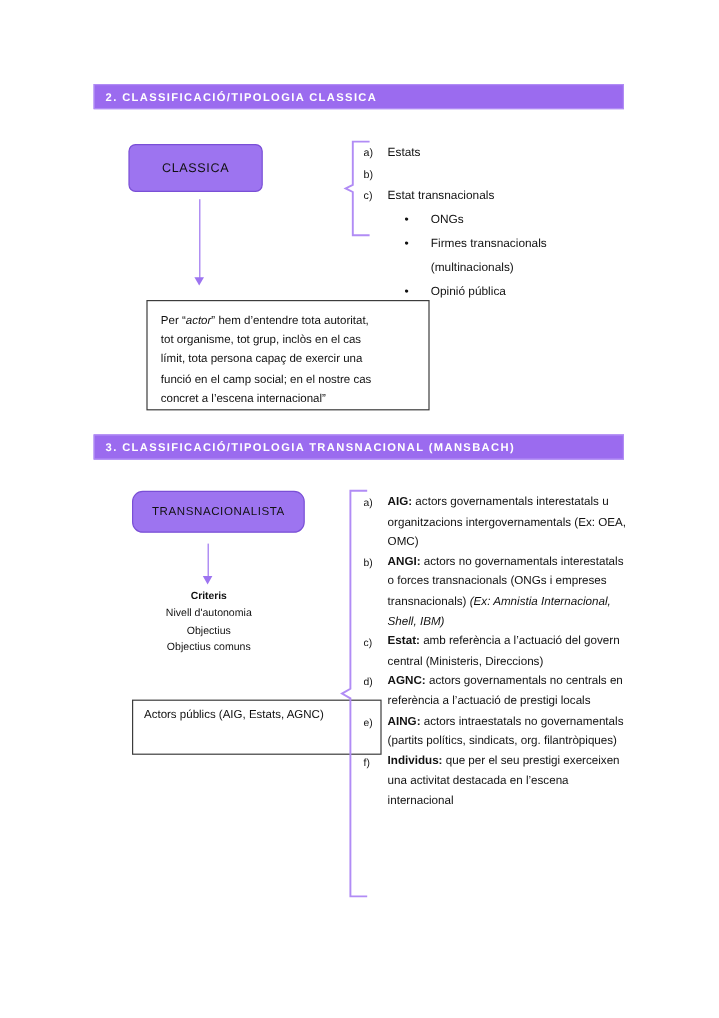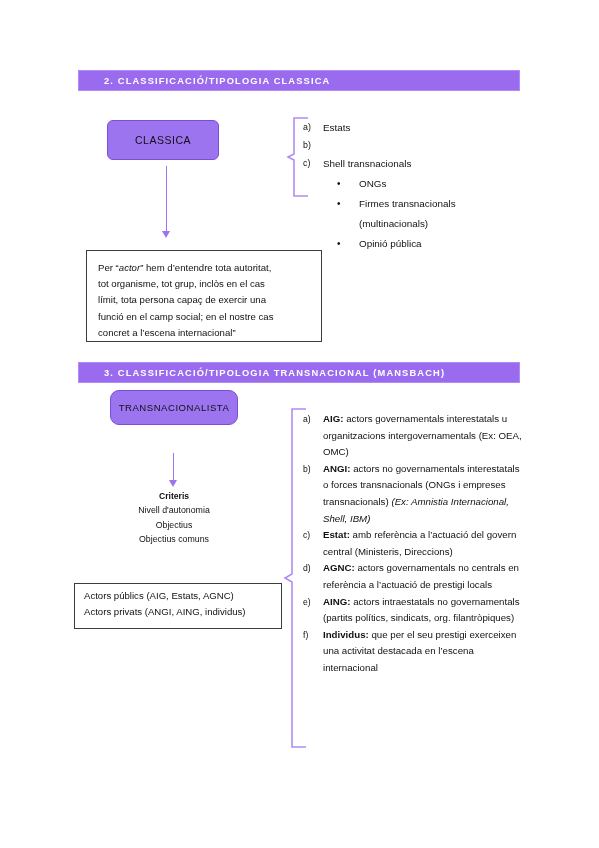--- a/index.html
+++ b/index.html
@@ -31,21 +31,20 @@
     display: flex;
     align-items: center;
     padding-left: 9px;
   }
   .section-bar .bar-text {
     color: #ffffff;
     font-size: 9.3px;
     letter-spacing: 1.15px;
     font-weight: 600;
     white-space: nowrap;
-    margin-left: 16px;
   }
 
   #bar-2 { left: 78px; top: 70px; width: 442px; height: 21px; }
   #bar-3 { left: 78px; top: 362px; width: 442px; height: 21px; }
 
   
   .node {
     position: absolute;
     background: #9d74f0;
     border: 1.4px solid #7a4fd6;
@@ -55,21 +54,21 @@
     justify-content: center;
     box-sizing: border-box;
   }
   .node .node-text {
     font-size: 10.5px;
     color: #111111;
     letter-spacing: 0.5px;
     white-space: nowrap;
   }
   #node-classica { left: 107px; top: 120px; width: 112px; height: 40px; }
-  #node-transnacionalista { left: 110px; top: 390px; width: 128px; height: 35px; border-radius: 9px;}
+  #node-transnacionalista { left: 110px; top: 409px; width: 144px; height: 35px; border-radius: 9px;}
   #node-transnacionalista .node-text { font-size: 9.6px; }
 
   
   .arrow-shaft {
     position: absolute;
     width: 1.3px;
     background: #9d74f0;
   }
   .arrow-head {
     position: absolute;
@@ -84,20 +83,21 @@
   #arrow2-shaft { left: 173px; top: 453px; height: 30px; }
   #arrow2-head  { left: 168.5px; top: 480px; }
 
   
   .textbox {
     position: absolute;
     border: 1.2px solid #3c3c3c;
     background: #ffffff;
     box-sizing: border-box;
     padding: 9px 11px 8px 11px;
+    margin-left: 36px;
   }
   #box-actor { left: 86px; top: 250px; width: 236px; height: 92px; }
   #box-actors-list { left: 74px; top: 583px; width: 208px; height: 46px; padding: 4px 9px; }
 
   .box-line {
     font-size: 9.6px;
     line-height: 16.2px;
     color: #111111;
   }
   .box-line i { font-style: italic; }
@@ -205,21 +205,21 @@
       <span class="li-marker">a)</span>
       <span class="li-body">Estats</span>
     </div>
 
     <div class="list-item">
       <span class="li-marker">b)</span>
     </div>
 
     <div class="list-item">
       <span class="li-marker">c)</span>
-      <span class="li-body">Shell transnacionals</span>
+      <span class="li-body">Estat transnacionals</span>
     </div>
 
     <div class="sublist">
       <div class="sub-item">
         <span class="sub-bullet">•</span>
         <span class="sub-text">ONGs</span>
       </div>
       <div class="sub-item">
         <span class="sub-bullet">•</span>
         <span class="sub-text">Firmes transnacionals</span>
@@ -256,21 +256,20 @@
 
   <div id="criteria">
     <div class="crit-title">Criteris</div>
     <div class="crit-line">Nivell d'autonomia</div>
     <div class="crit-line">Objectius</div>
     <div class="crit-line">Objectius comuns</div>
   </div>
 
   <div class="textbox" id="box-actors-list">
     <div class="box-line">Actors públics (AIG, Estats, AGNC)</div>
-    <div class="box-line">Actors privats (ANGI, AING, individus)</div>
   </div>
 
   <svg class="bracket" id="bracket-mansbach" style="left:282px; top:406px;" width="26" height="344">
     <path d="M24,3 L10,3 L10,168 L3,172 L10,176 L10,341 L24,341" fill="none" stroke="#b18cf5" stroke-width="1.6" stroke-linejoin="miter"></path>
   </svg>
 
   <div class="list" id="list-mansbach">
 
     <div class="list-item">
       <span class="li-marker">a)</span>

